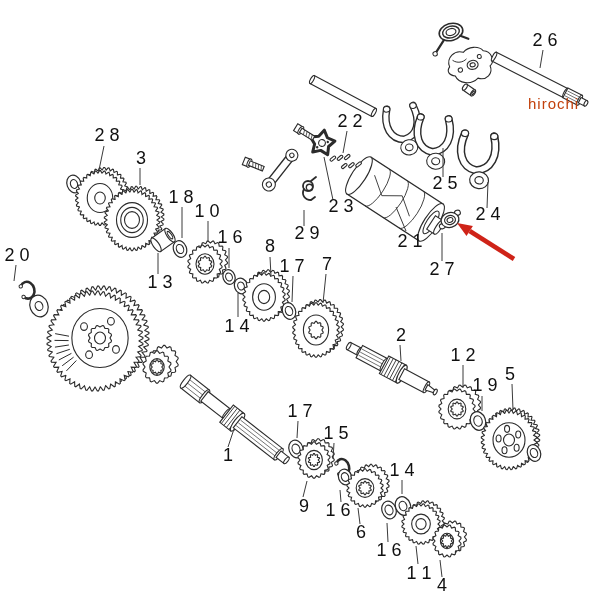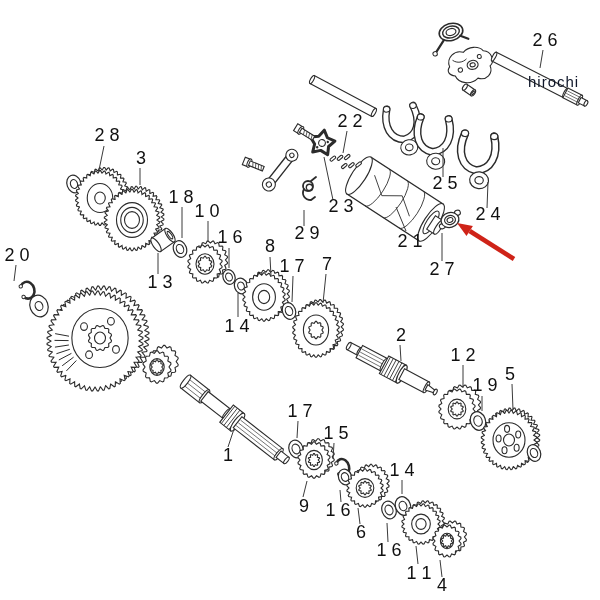--- a/index.html
+++ b/index.html
@@ -2,21 +2,21 @@
 <html><head>
 <meta charset="utf-8">
 <style>
   html,body{margin:0;padding:0;background:#fff;}
   .canvas{
     position:relative;width:600px;height:600px;background:#ffffff;
     font-family:"Liberation Sans", sans-serif;overflow:hidden;
   }
   svg{position:absolute;left:0;top:0;}
   .watermark{
-    position:absolute;left:528px;top:73px;font-size:15px;color:#0f172a;
+    position:absolute;left:528px;top:95px;font-size:15px;color:#c2410c;
     letter-spacing:1px;font-family:"Liberation Sans", sans-serif;
   }
   text.callout{
     font-family:"Liberation Sans", sans-serif;font-size:18px;fill:#101010;
   }
 </style>
 </head>
 <body>
 
 <div class="canvas">

